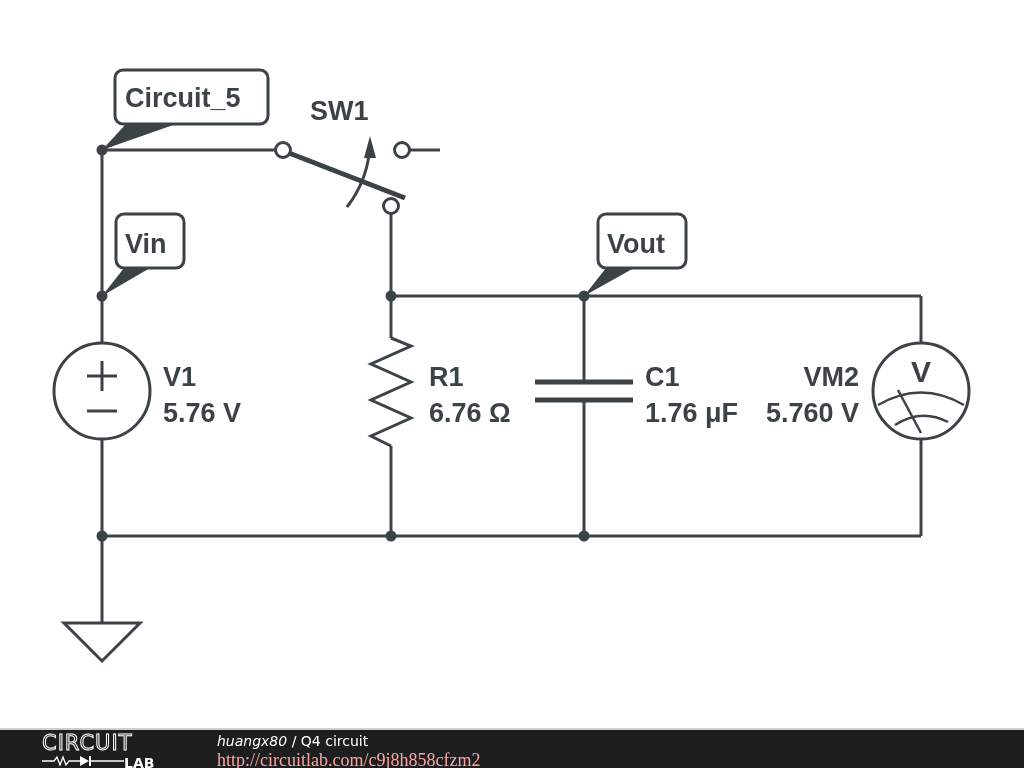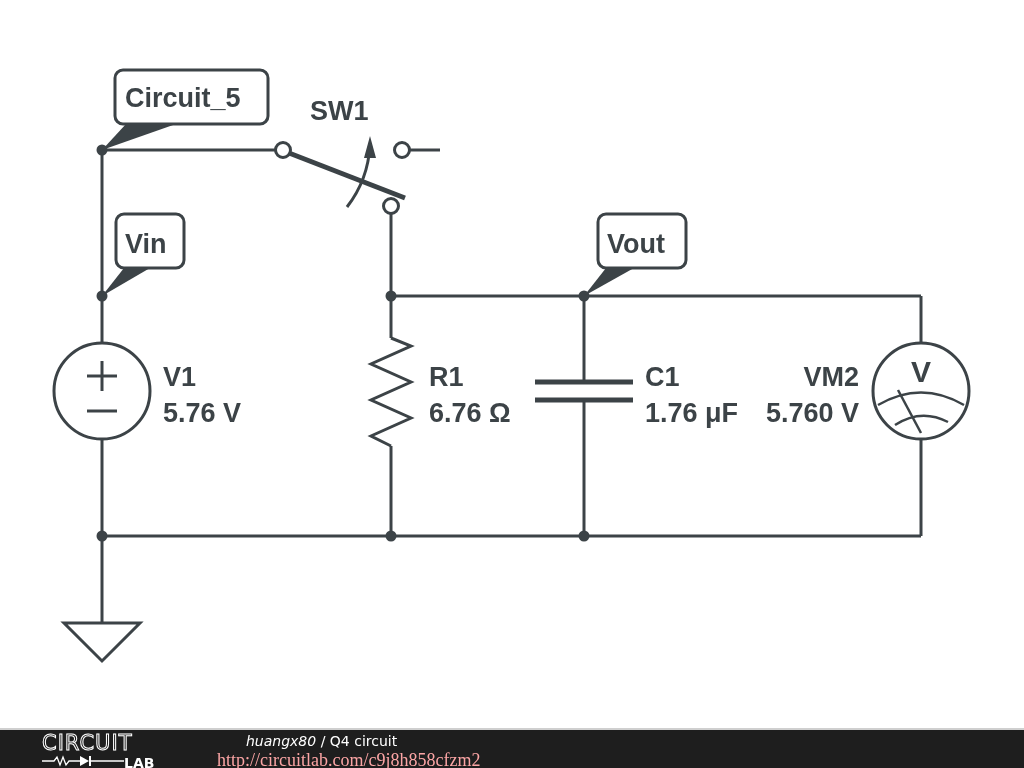--- a/index.html
+++ b/index.html
@@ -7,21 +7,21 @@
   #canvas { position:absolute; left:0; top:0; }
   .wire { stroke:#3c4347; stroke-width:3; fill:none; stroke-linecap:butt; }
   .thick { stroke:#3c4347; stroke-width:5; fill:none; }
   .node { fill:#3c4347; }
   .lbl { font-family:"Liberation Sans", sans-serif; font-weight:bold; font-size:27px; fill:#3c4347; }
   .tagtext { font-family:"Liberation Sans", sans-serif; font-weight:bold; font-size:27px; fill:#3c4347; }
   .tagbox { fill:#ffffff; stroke:#3c4347; stroke-width:3; }
   #footer { position:absolute; left:0; top:728px; width:1024px; height:40px; background:#1e1e1e; border-top:2px solid #cfcfcf; box-sizing:border-box; color:#fff; }
   #logo { position:absolute; left:40px; top:0; width:140px; height:40px; }
   #footer .line1 { position:absolute; left:217px; top:3px; font-family:"DejaVu Sans", sans-serif; font-size:14px; color:#fff; }
-  #footer .line1 .user { font-style:italic;margin-left:29px; }
+  #footer .line1 .user { font-style:italic; }
   #footer .line1 .title { font-weight:normal; }
   #footer .line2 { position:absolute; left:217px; top:20px; font-family:Liberation Serif, serif; font-size:18px; color:#fca5a5; }
 </style>
 </head>
 <body>
 
 <svg id="canvas" width="1024" height="728" viewBox="0 0 1024 728">
 
   <g>
 

